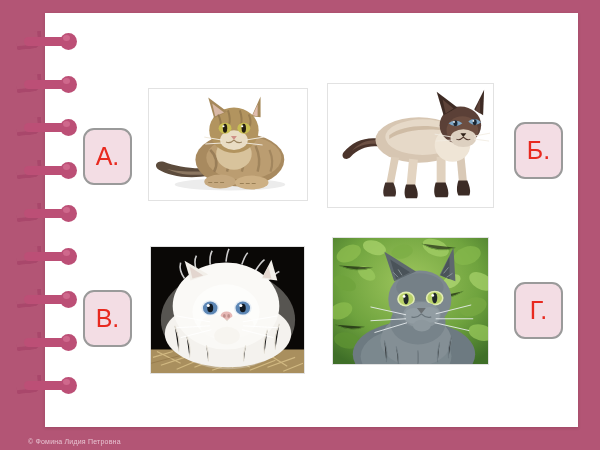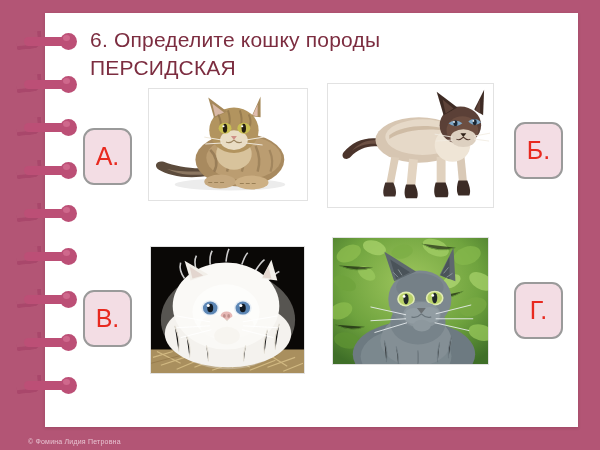--- a/index.html
+++ b/index.html
@@ -189,22 +189,20 @@
         <span class="bar"></span>
         <span class="knob"></span>
       </div>
       <div class="spiral" style="top: 374px;">
         <span class="tail"></span>
         <span class="bar"></span>
         <span class="knob"></span>
       </div>
     </div>
 
-  <div id="title">6. Определите  кошку породы
-ПЕРСИДСКАЯ</div>
 
   <div class="chip" id="chip-a">
     <span>А.</span>
   </div>
   <div class="frame" id="frame-a">
     <svg viewBox="0 0 160 113" preserveAspectRatio="xMidYMid slice">
       <rect x="0" y="0" width="160" height="113" fill="#ffffff"></rect>
 
       <ellipse cx="82" cy="97" rx="56" ry="6" fill="#ececec"></ellipse>
 

